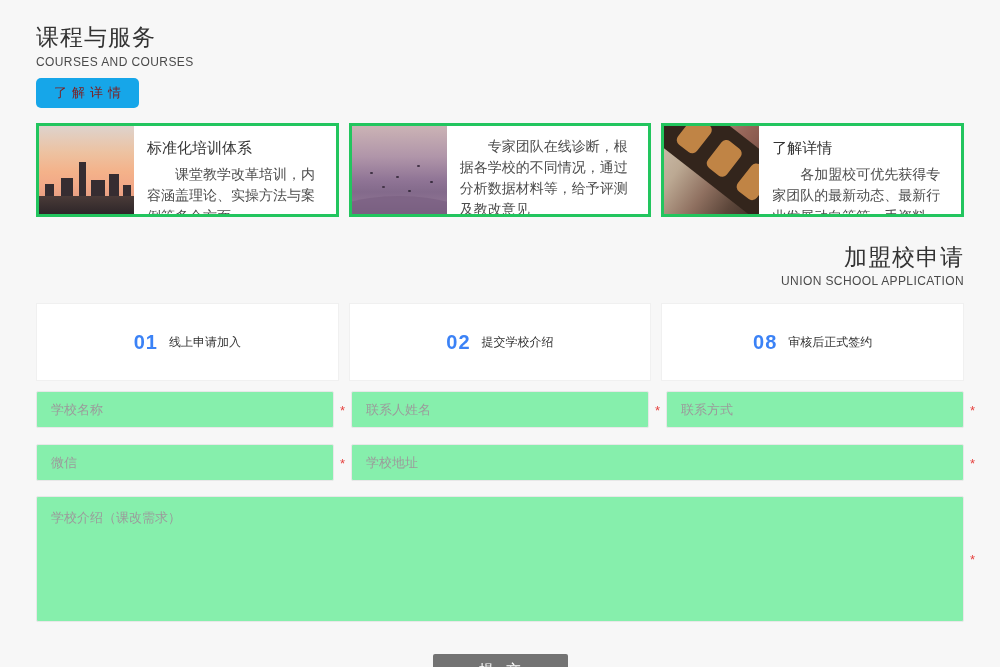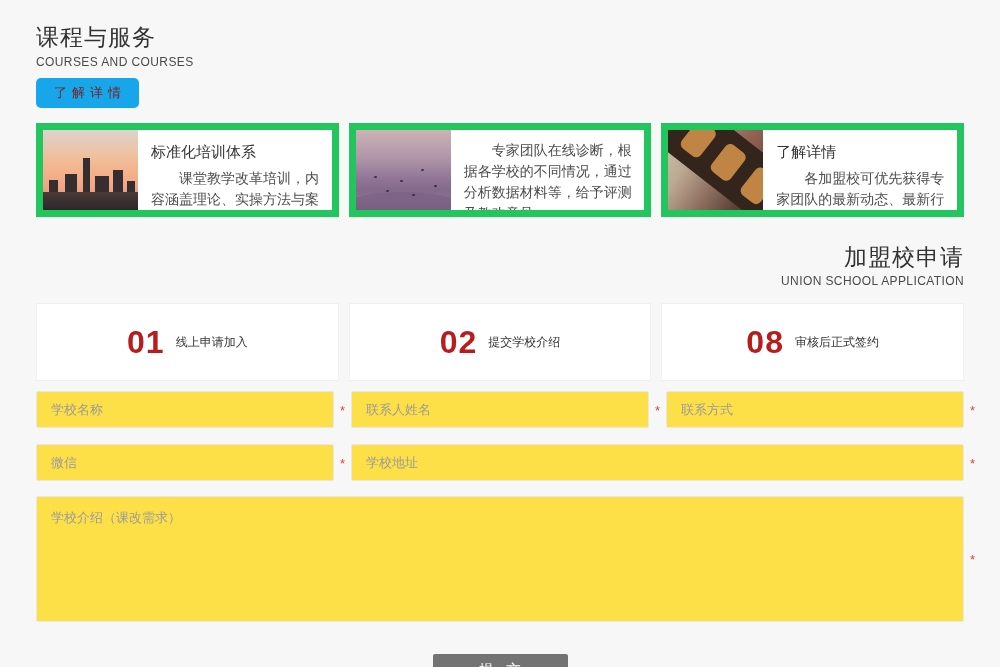--- a/index.html
+++ b/index.html
@@ -18,21 +18,21 @@
   .sec-sub { font-size:12px; color:#4a4a4a; margin-top:3px; letter-spacing:.4px; }
   .learn-more {
     margin-top:9px; min-width:103px; height:30px;
     background:#16a6e9; color:#7f1d1d; border:none; border-radius:5px;
     font-size:13px; letter-spacing:5px; padding:0 8px 0 13px;
     font-family:inherit; cursor:pointer;
   }
 
   
   .cards { display:grid; grid-template-columns:repeat(3,1fr); gap:10px; margin-top:15px; }
-  .service-card { background:#fff; border:7px solid #22c55e; height:94px; display:flex; overflow:hidden;justify-content:space-between; }
+  .service-card { background:#fff; border:3px solid #22c55e; height:94px; display:flex; overflow:hidden;justify-content:space-between; }
   .thumb { width:95px; height:100%; flex:none; position:relative; overflow:hidden; }
   .card-body { flex:1; padding:10px 12px 0 13px; overflow:hidden; }
   .card-title { font-size:15px; font-weight:500; color:#333; margin:3px 0 6px; }
   .card-desc { font-size:14px; color:#4d4d4d; line-height:1.5; text-indent:2em; }
 
   
   .thumb-city { background:linear-gradient(to bottom,#ded3cd 0%,#edc2a1 30%,#f4b28a 52%,#f2a887 68%,#eaa183 78%); }
   .thumb-city .b { position:absolute; background:#362d31; }
   .thumb-city .base { left:0; right:0; bottom:0; height:18px; background:linear-gradient(to bottom,#4a3b38,#2e2629); }
   .thumb-city .b1 { left:6px;  bottom:14px; width:9px;  height:16px; }
@@ -64,30 +64,30 @@
   .thumb-film .glow { position:absolute; right:-14px; top:-12px; width:46px; height:40px; background:#9c5a50; filter:blur(10px); opacity:.55; }
 
   
   .app-header { margin-top:27px;text-align:right; }
 
   .steps { display:grid; grid-template-columns:repeat(3,1fr); gap:10px; margin-top:15px; }
   .step-card {
     background:#fff; border:1px solid #f0f0f0; height:78px;
     display:flex; align-items:center; justify-content:center;
   }
-  .step-num { font-size:32px; font-weight:800; color:#b91c1c; letter-spacing:1px; }
+  .step-num { font-size:20px; font-weight:800; color:#3b82f6; letter-spacing:1px; }
   .step-label { font-size:12px; color:#333; margin-left:11px; }
 
   
   .form-row { display:grid; grid-template-columns:repeat(3,1fr); gap:17px; margin-top:10px; }
   .form-row.row-2 { margin-top:16px; }
   .field { position:relative; }
   .field.wide { grid-column:span 2; }
   .field input, .field textarea {
-    width:100%; height:37px; background:#fde047; border:1px solid #e8e8e8; border-radius:2px;
+    width:100%; height:37px; background:#86efac; border:1px solid #e8e8e8; border-radius:2px;
     padding:0 14px; font-size:13px; color:#333; font-family:inherit; outline:none; display:block;
   }
   .field input::placeholder, .field textarea::placeholder { color:#9b9b9b; }
   .req {
     position:absolute; right:-11px; top:50%; transform:translateY(-45%);
     color:#e64340; font-size:13px; line-height:1;
   }
   .area-row { margin-top:15px; }
   .field textarea { height:126px; padding:12px 14px; resize:none; }
 

